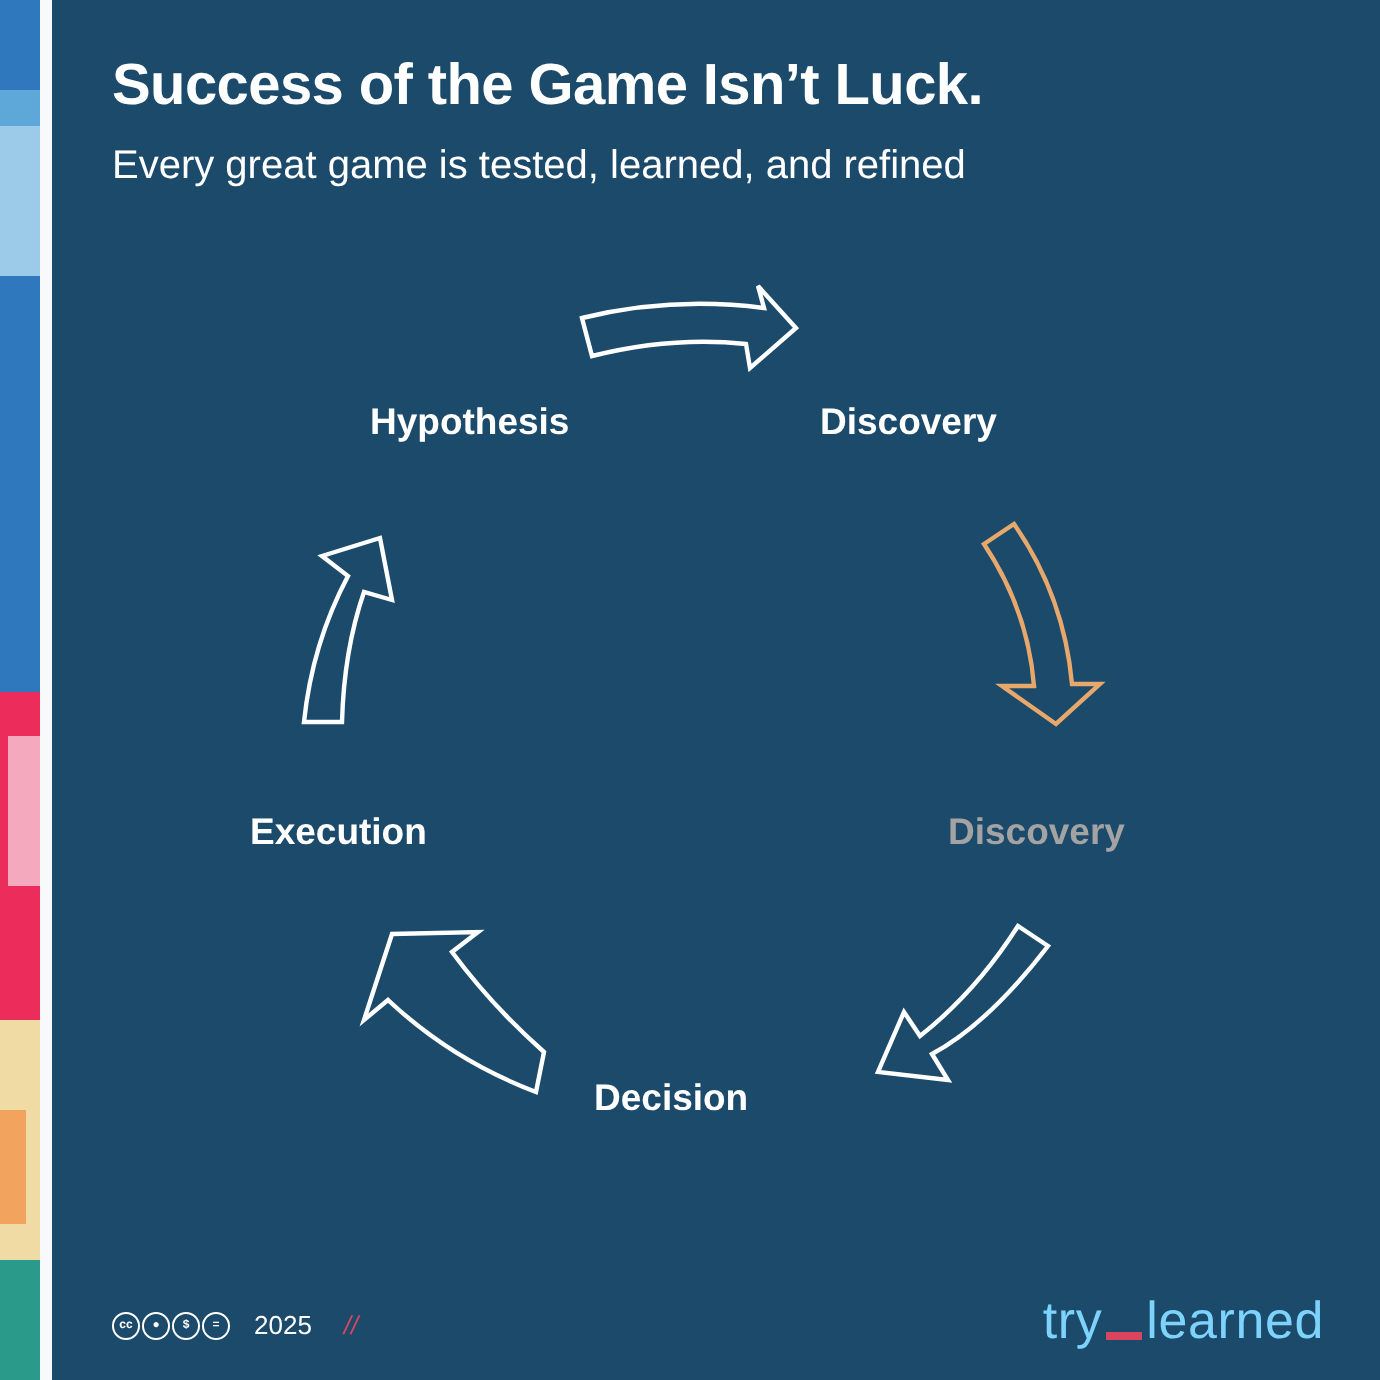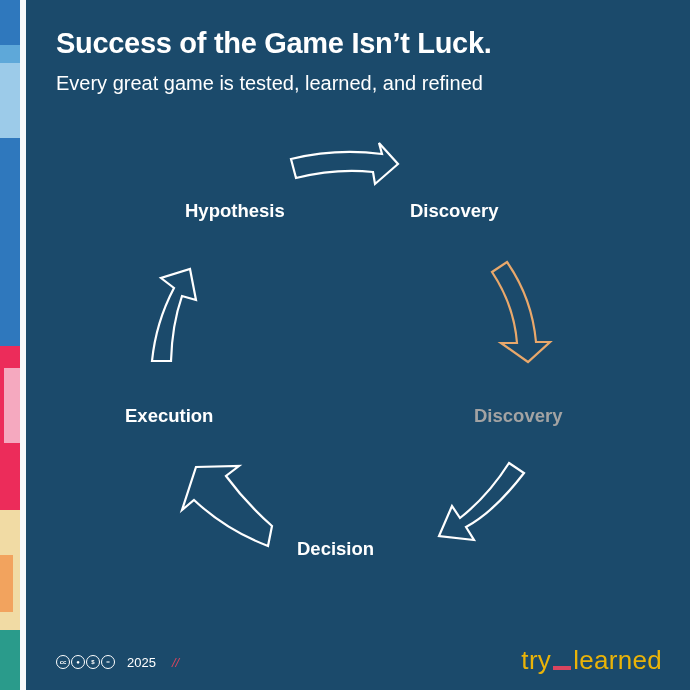--- a/index.html
+++ b/index.html
@@ -15,27 +15,27 @@
     .main { position: absolute; left: 26px; top: 0; width: 664px; height: 690px; background: #1b4a6b; }
 
     .title { position: absolute; left: 30px; top: 27px; color: #ffffff; font-weight: bold; font-size: 29px; letter-spacing: -0.3px; white-space: nowrap; }
     .subtitle { position: absolute; left: 30px; top: 72px; color: #ffffff; font-size: 20px; white-space: nowrap; }
 
     .cycle-svg { position: absolute; left: 0; top: 0; width: 664px; height: 690px; }
 
     .node { position: absolute; color: #ffffff; font-weight: bold; font-size: 18.5px; white-space: nowrap; }
     .node.highlight { color: #a3a3a3; }
 
-    .footer-left { position: absolute; left: 30px; top: 655px; display: flex; align-items: flex-start; color: #ffffff; font-size: 13px; white-space: nowrap; }
+    .footer-left { position: absolute; left: 30px; top: 655px; display: flex; align-items: flex-end; color: #ffffff; font-size: 13px; white-space: nowrap; }
     .cc-icons { display: flex; gap: 1px; margin-right: 12px; }
     .cc { width: 14px; height: 14px; border: 1.5px solid #ffffff; border-radius: 50%; font-size: 6px; font-weight: bold; display: flex; align-items: center; justify-content: center; line-height: 1; }
     .year { margin-right: 16px; }
     .slashes { color: #d9455f; margin-right: 5px; font-style: italic; }
 
-    .logo { position: absolute; right: 28px; top: 645px; color: #eab308; font-size: 26px; font-weight: normal; letter-spacing: 0.3px; white-space: nowrap; display: flex; align-items: baseline; }
+    .logo { position: absolute; right: 28px; top: 645px; color: #7dd3fc; font-size: 26px; font-weight: normal; letter-spacing: 0.3px; white-space: nowrap; display: flex; align-items: baseline; }
     .logo-underscore { display: inline-block; width: 18px; height: 4px; background: #d9455f; margin: 0 2px; position: relative; top: 1px; }
   </style>
 </head>
 <body>
 
 <div class="strip">
   <div class="seg" style="top:0;height:45px;background:#2f78bd;"></div>
   <div class="seg" style="top:45px;height:18px;background:#5ea8d9;"></div>
   <div class="seg" style="top:63px;height:75px;background:#9ccbe9;"></div>
   <div class="seg" style="top:138px;height:208px;background:#2f78bd;"></div>

